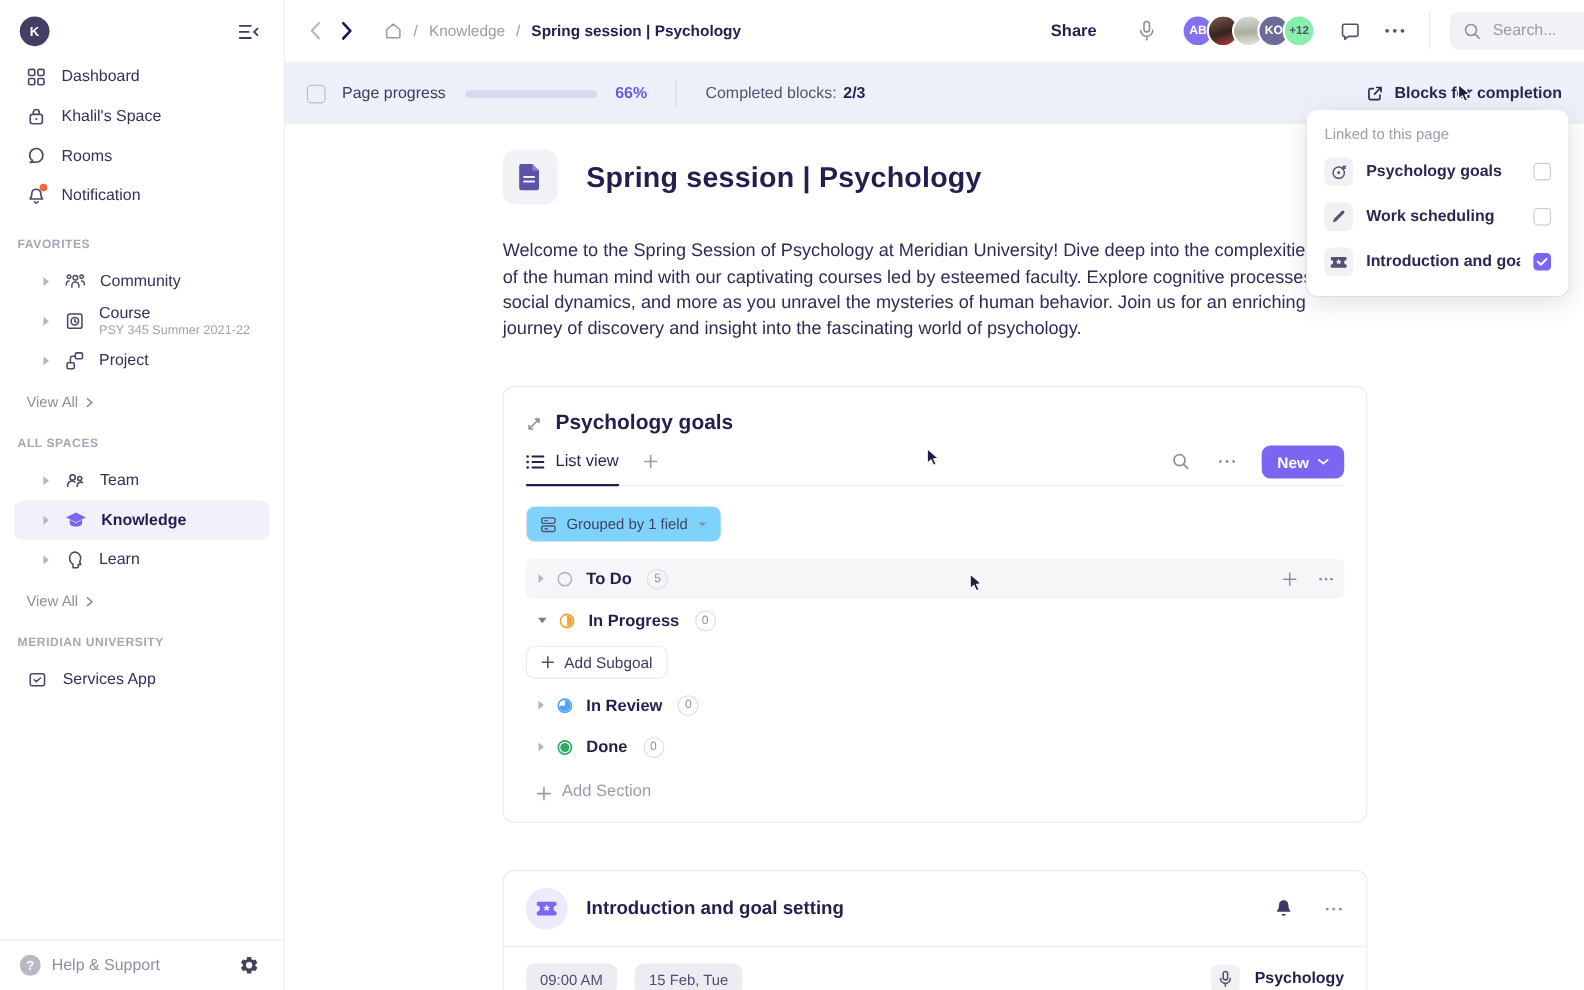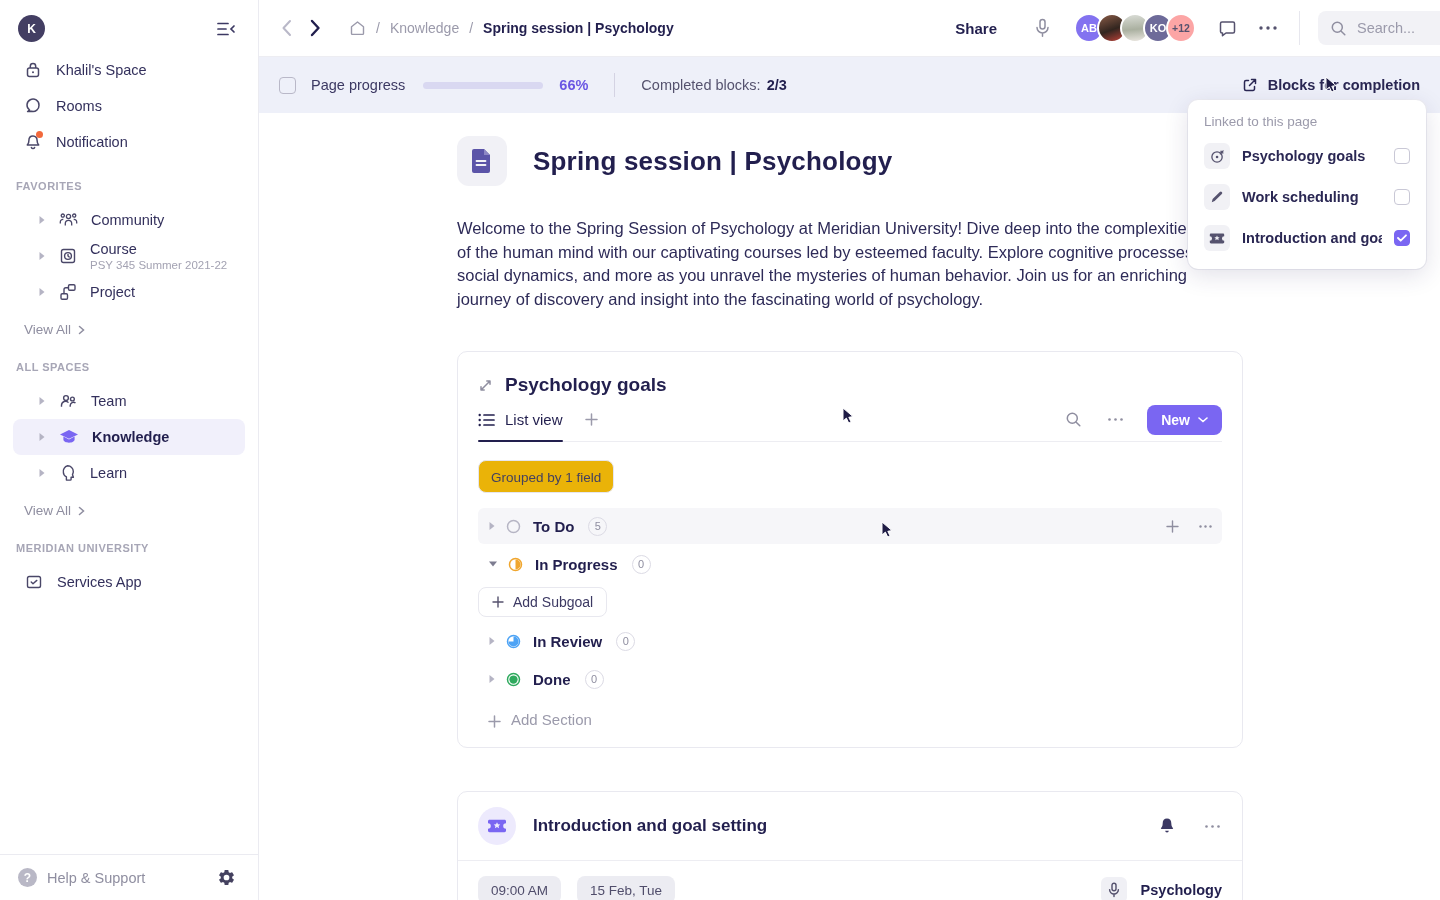--- a/index.html
+++ b/index.html
@@ -36,21 +36,21 @@
   .topbar-right { margin-left:auto; display:flex; align-items:center; padding-right:0; }
   .share { font-size:15px; font-weight:700; color:#221f4e; cursor:pointer; margin-right:38px; }
   .mic-btn { color:#8f8ea0; margin-right:24px; cursor:pointer; }
   .avatars { display:flex; align-items:center; margin-right:22px; }
   .av { width:30px; height:30px; border-radius:50%; border:2px solid #fff; display:flex; align-items:center; justify-content:center; font-size:11px; font-weight:700; color:#fff; margin-left:-7px; cursor:pointer; }
   .av:first-child { margin-left:0; }
   .av1 { background:#8372f0; }
   .av2 { background:linear-gradient(160deg,#7a5240 10%,#32251f 55%,#b13f36 95%); }
   .av3 { background:linear-gradient(175deg,#d6d9d2 5%,#aab0a0 55%,#e4e1da 95%); }
   .av4 { background:#6d6a99; }
-  .av5 { background:#fca5a5; color:#55526e; font-size:10.5px; }
+  .av5 { background:#86efac; color:#55526e; font-size:10.5px; }
   .comment-btn, .more-btn { color:#55526e; cursor:pointer; margin-right:22px; }
   .tb-divider { width:1px; height:34px; background:#e7e7ee; margin-right:18px; }
   .searchbox { width:122px; height:34px; background:#f2f2f6; border-radius:8px 0 0 8px; display:flex; align-items:center; gap:10px; padding:0 12px; color:#9b9aab; }
   .searchbox input { border:none; background:transparent; outline:none; width:70px; font-family:inherit; font-size:14.5px; color:#55526e; }
   .searchbox input::placeholder { color:#9b9aab; }
 
   
   .progress-strip { height:56px; background:#eef0f9; display:flex; align-items:center; padding:0 20px; }
   .pp-check { width:17px; height:17px; border:1.5px solid #b9b8c8; border-radius:4px; background:transparent; margin-right:15px; cursor:pointer; }
   .pp-label { font-size:14.5px; color:#3c3963; margin-right:18px; }
@@ -72,21 +72,21 @@
   .card { position:absolute; left:198px; width:786px; background:#fff; border:1px solid #e9e9f0; border-radius:10px; }
   .goals-card { top:238px; height:397px; padding:0 20px; }
   .gc-title-row { display:flex; align-items:center; gap:12px; padding:22px 0 2px; }
   .gc-title { font-size:19px; font-weight:700; color:#221f4e; }
   .tab-row { display:flex; align-items:center; height:44px; border-bottom:1px solid #ededf2; position:relative; }
   .tab { display:flex; align-items:center; gap:9px; font-size:15px; font-weight:400; color:#221f4e; height:100%; position:relative; cursor:pointer; }
   .tab .underline { position:absolute; left:0; right:0; bottom:-1px; height:2.5px; background:#221f4e; border-radius:2px; }
   .tab-add { color:#9b9aab; margin-left:22px; cursor:pointer; }
   .tab-right { margin-left:auto; display:flex; align-items:center; gap:22px; }
   .new-btn { display:flex; align-items:center; gap:8px; background:#7a66f2; color:#fff; border:none; border-radius:8px; height:30px; padding:0 14px; font-family:inherit; font-size:14px; font-weight:700; cursor:pointer; }
-  .grouped-btn { margin-top:18px; display:inline-flex; gap:9px; border:1px solid #e6e6ee; border-radius:8px; height:33px; padding:0 12px; font-size:13.5px; color:#44415f; background:#eab308; font-family:inherit; cursor:pointer;flex-direction:column; }
+  .grouped-btn { margin-top:18px; display:inline-flex; align-items:center; gap:9px; border:1px solid #e6e6ee; border-radius:8px; height:33px; padding:0 12px; font-size:13.5px; color:#44415f; background:#7dd3fc; font-family:inherit; cursor:pointer; }
   .group-row { display:flex; align-items:center; gap:10px; height:36px; margin-top:2px; border-radius:6px; padding:0 10px; }
   .group-row.hovered { background:#f6f6f9; }
   .group-row .gname { font-size:15px; font-weight:700; color:#221f4e; margin-left:2px; }
   .count-badge { width:19px; height:19px; border:1px solid #dcdbe5; border-radius:50%; color:#8f8ea0; font-size:11px; display:flex; align-items:center; justify-content:center; margin-left:4px; }
   .row-actions { margin-left:auto; display:flex; align-items:center; gap:20px; color:#8f8ea0; }
   .add-subgoal { display:inline-flex; align-items:center; gap:9px; border:1px solid #e8e8ef; border-radius:8px; height:30px; padding:0 13px; margin:5px 0 4px; font-size:14px; color:#3c3963; background:#fff; font-family:inherit; cursor:pointer; }
   .add-section { display:flex; align-items:flex-end; gap:10px; color:#9b9aab; font-size:15px; margin-top:14px; padding-left:10px; cursor:pointer; }
 
   .intro-card { top:678px; height:170px; }
   .ic-head { display:flex; align-items:center; gap:17px; padding:15px 20px; }
@@ -118,20 +118,31 @@
     <div class="logo">K</div>
     <button class="icon-btn" style="color:#3c3963;">
       <svg width="19" height="16" viewBox="0 0 19 16" fill="none" stroke="currentColor" stroke-width="1.7" stroke-linecap="round">
           <path d="M1 2.5h10M1 8h8M1 13.5h10"></path>
           <path d="M17 5l-3 3 3 3"></path>
         </svg>
     </button>
   </div>
 
 
+  <div class="nav-item">
+    <span class="ic">
+        <svg width="18" height="18" viewBox="0 0 18 18" fill="none" stroke="currentColor" stroke-width="1.5">
+          <rect x="2" y="2" width="5.6" height="5.6" rx="1.4"></rect>
+          <rect x="10.4" y="2" width="5.6" height="5.6" rx="1.4"></rect>
+          <rect x="2" y="10.4" width="5.6" height="5.6" rx="1.4"></rect>
+          <rect x="10.4" y="10.4" width="5.6" height="5.6" rx="1.4"></rect>
+        </svg>
+      </span>
+    <span>Dashboard</span>
+  </div>
   <div class="nav-item">
     <span class="ic">
         <svg width="18" height="18" viewBox="0 0 18 18" fill="none" stroke="currentColor" stroke-width="1.5">
           <rect x="3.5" y="7" width="11" height="8.5" rx="2"></rect>
           <path d="M6.3 7V5.2a2.7 2.7 0 0 1 5.4 0V7"></path>
           <circle cx="9" cy="11.2" r="1" fill="currentColor" stroke="none"></circle>
         </svg>
       </span>
     <span>Khalil's Space</span>
   </div>

